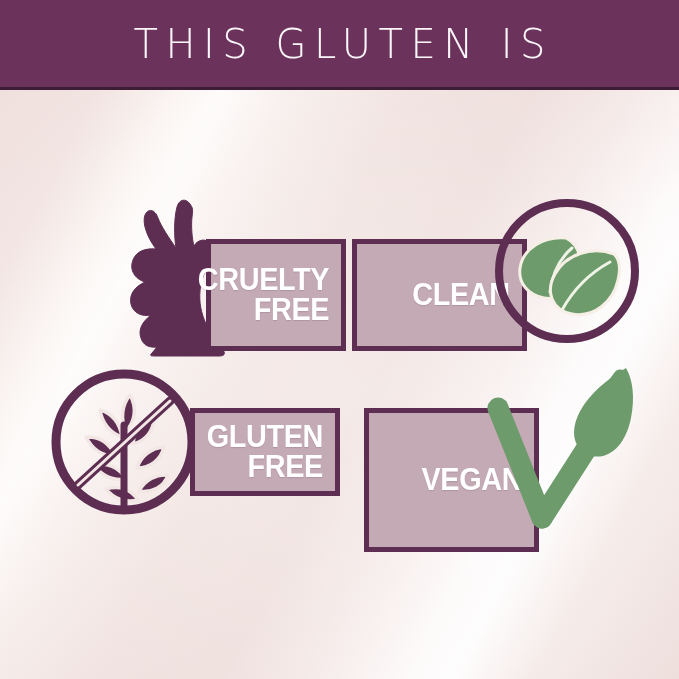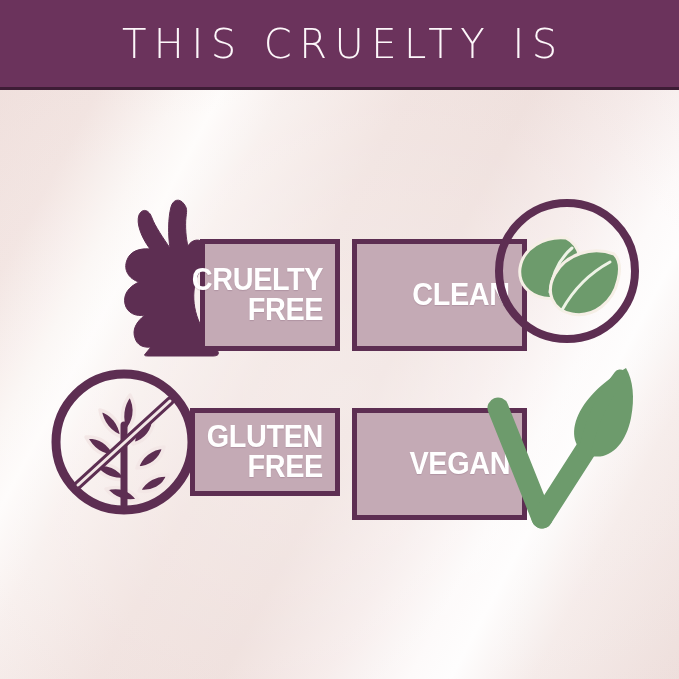--- a/index.html
+++ b/index.html
@@ -102,51 +102,51 @@
     transform: scaleX(0.93);
     transform-origin: right center;
     text-shadow: 0 1px 1px rgba(90,50,80,0.18);
   }
   .badge-art {
     position: absolute;
     pointer-events: none;
   }
 
   
-  #badge-cruelty-free { left: 110px; top: 196px; width: 230px; height: 160px; }
+  #badge-cruelty-free { left: 116px; top: 196px; width: 230px; height: 160px; }
   #badge-cruelty-free .badge-box { left: 90px; top: 43px; width: 140px; height: 112px; }
   #badge-cruelty-free .badge-art  { left: 0; top: 0; width: 125px; height: 160px; }
 
   
   #badge-clean { left: 352px; top: 196px; width: 290px; height: 160px; }
   #badge-clean .badge-box { left: 0px; top: 43px; width: 175px; height: 112px; }
   #badge-clean .badge-art  { left: 140px; top: 0px; width: 150px; height: 150px; }
 
   
   #badge-gluten-free { left: 48px; top: 365px; width: 292px; height: 160px; }
   #badge-gluten-free .badge-box { left: 142px; top: 43px; width: 150px; height: 88px; }
   #badge-gluten-free .badge-art  { left: 0px; top: 0px; width: 152px; height: 155px; }
 
   
   #badge-vegan { left: 352px; top: 360px; width: 292px; height: 170px; }
-  #badge-vegan .badge-box { left: 0px; top: 48px; width: 175px; height: 112px; }
+  #badge-vegan .badge-box { left: 12px; top: 48px; width: 175px; height: 144px; }
   #badge-vegan .badge-art  { left: 128px; top: 0px; width: 164px; height: 170px; }
 
   .art-svg { display: block; width: 100%; height: 100%; overflow: visible; }
 </style>
 </head>
 <body>
 
 <div id="poster">
 
   <div class="bg-base"></div>
   <div class="bg-vignette"></div>
 
   <div class="header">
-    <div class="header-title">THIS CRUELTY IS</div>
+    <div class="header-title">THIS GLUTEN IS</div>
   </div>
 
   <div class="badge" id="badge-cruelty-free">
     <div class="badge-art">
       <svg class="art-svg" viewBox="0 0 125 160" xmlns="http://www.w3.org/2000/svg">
         <g fill="#5d2e52" stroke="#5d2e52" stroke-width="1" stroke-linejoin="round">
           <path d="M74 8
                    C70 2 63 3 61 11
                    C58 22 58 40 60 52
                    C53 42 45 30 42 22

